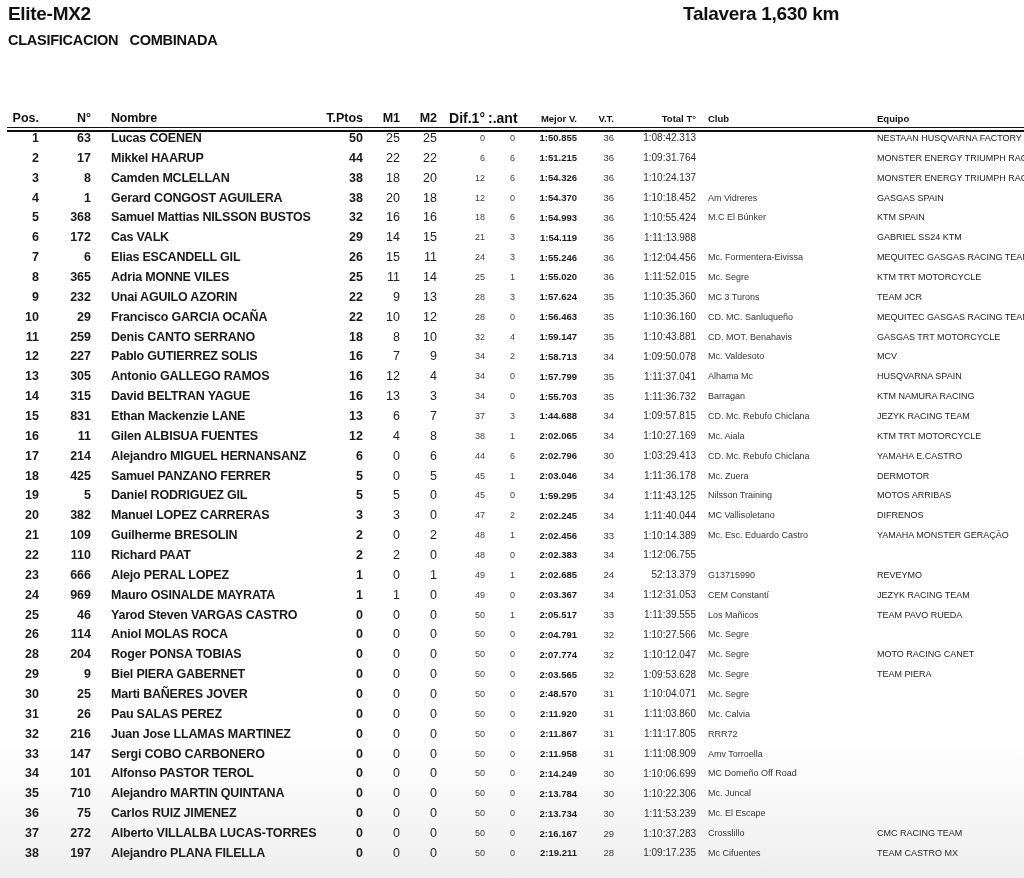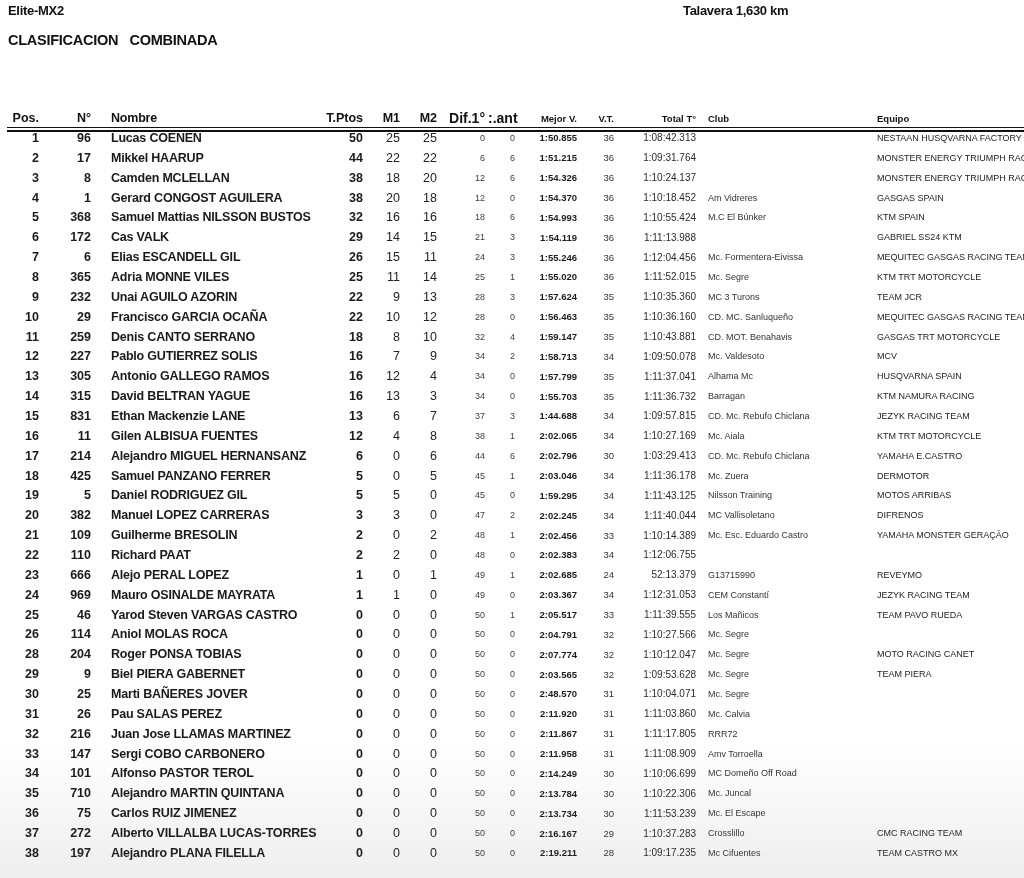--- a/index.html
+++ b/index.html
@@ -7,21 +7,21 @@
     width: 1024px; height: 878px;
     background: #ffffff;
     overflow: hidden;
     position: relative;
     font-family: "Liberation Sans", "DejaVu Sans", sans-serif;
     color: #1a1a1a;
     -webkit-font-smoothing: antialiased;
   }
   .hdr-title {
     position: absolute;
-    font-size: 13px;
+    font-size: 19px;
     font-weight: bold;
     letter-spacing: -0.3px;
     white-space: pre;
     color: #111;
   }
   #title-left  { left: 8px;  top: 3px; }
   #title-right { left: 683px; top: 3px; }
   #subtitle    { left: 8px;  top: 31px; font-size: 15px; transform: scaleX(0.97); transform-origin: left center; }
 
   table#results {
@@ -108,21 +108,21 @@
       <th class="c-mejor">Mejor V.</th>
       <th class="c-vt">V.T.</th>
       <th class="c-total">Total T°</th>
       <th class="c-club">Club</th>
       <th class="c-equipo">Equipo</th>
     </tr>
   </thead>
   <tbody id="rows-body">
       <tr>
         <td class="c-pos">1</td>
-        <td class="c-num">96</td>
+        <td class="c-num">63</td>
         <td class="c-name">Lucas COENEN</td>
         <td class="c-tptos">50</td>
         <td class="c-m1">25</td>
         <td class="c-m2">25</td>
         <td class="c-dif1">0</td>
         <td class="c-difant">0</td>
         <td class="c-mejor">1:50.855</td>
         <td class="c-vt">36</td>
         <td class="c-total">1:08:42.313</td>
         <td class="c-club"></td>

